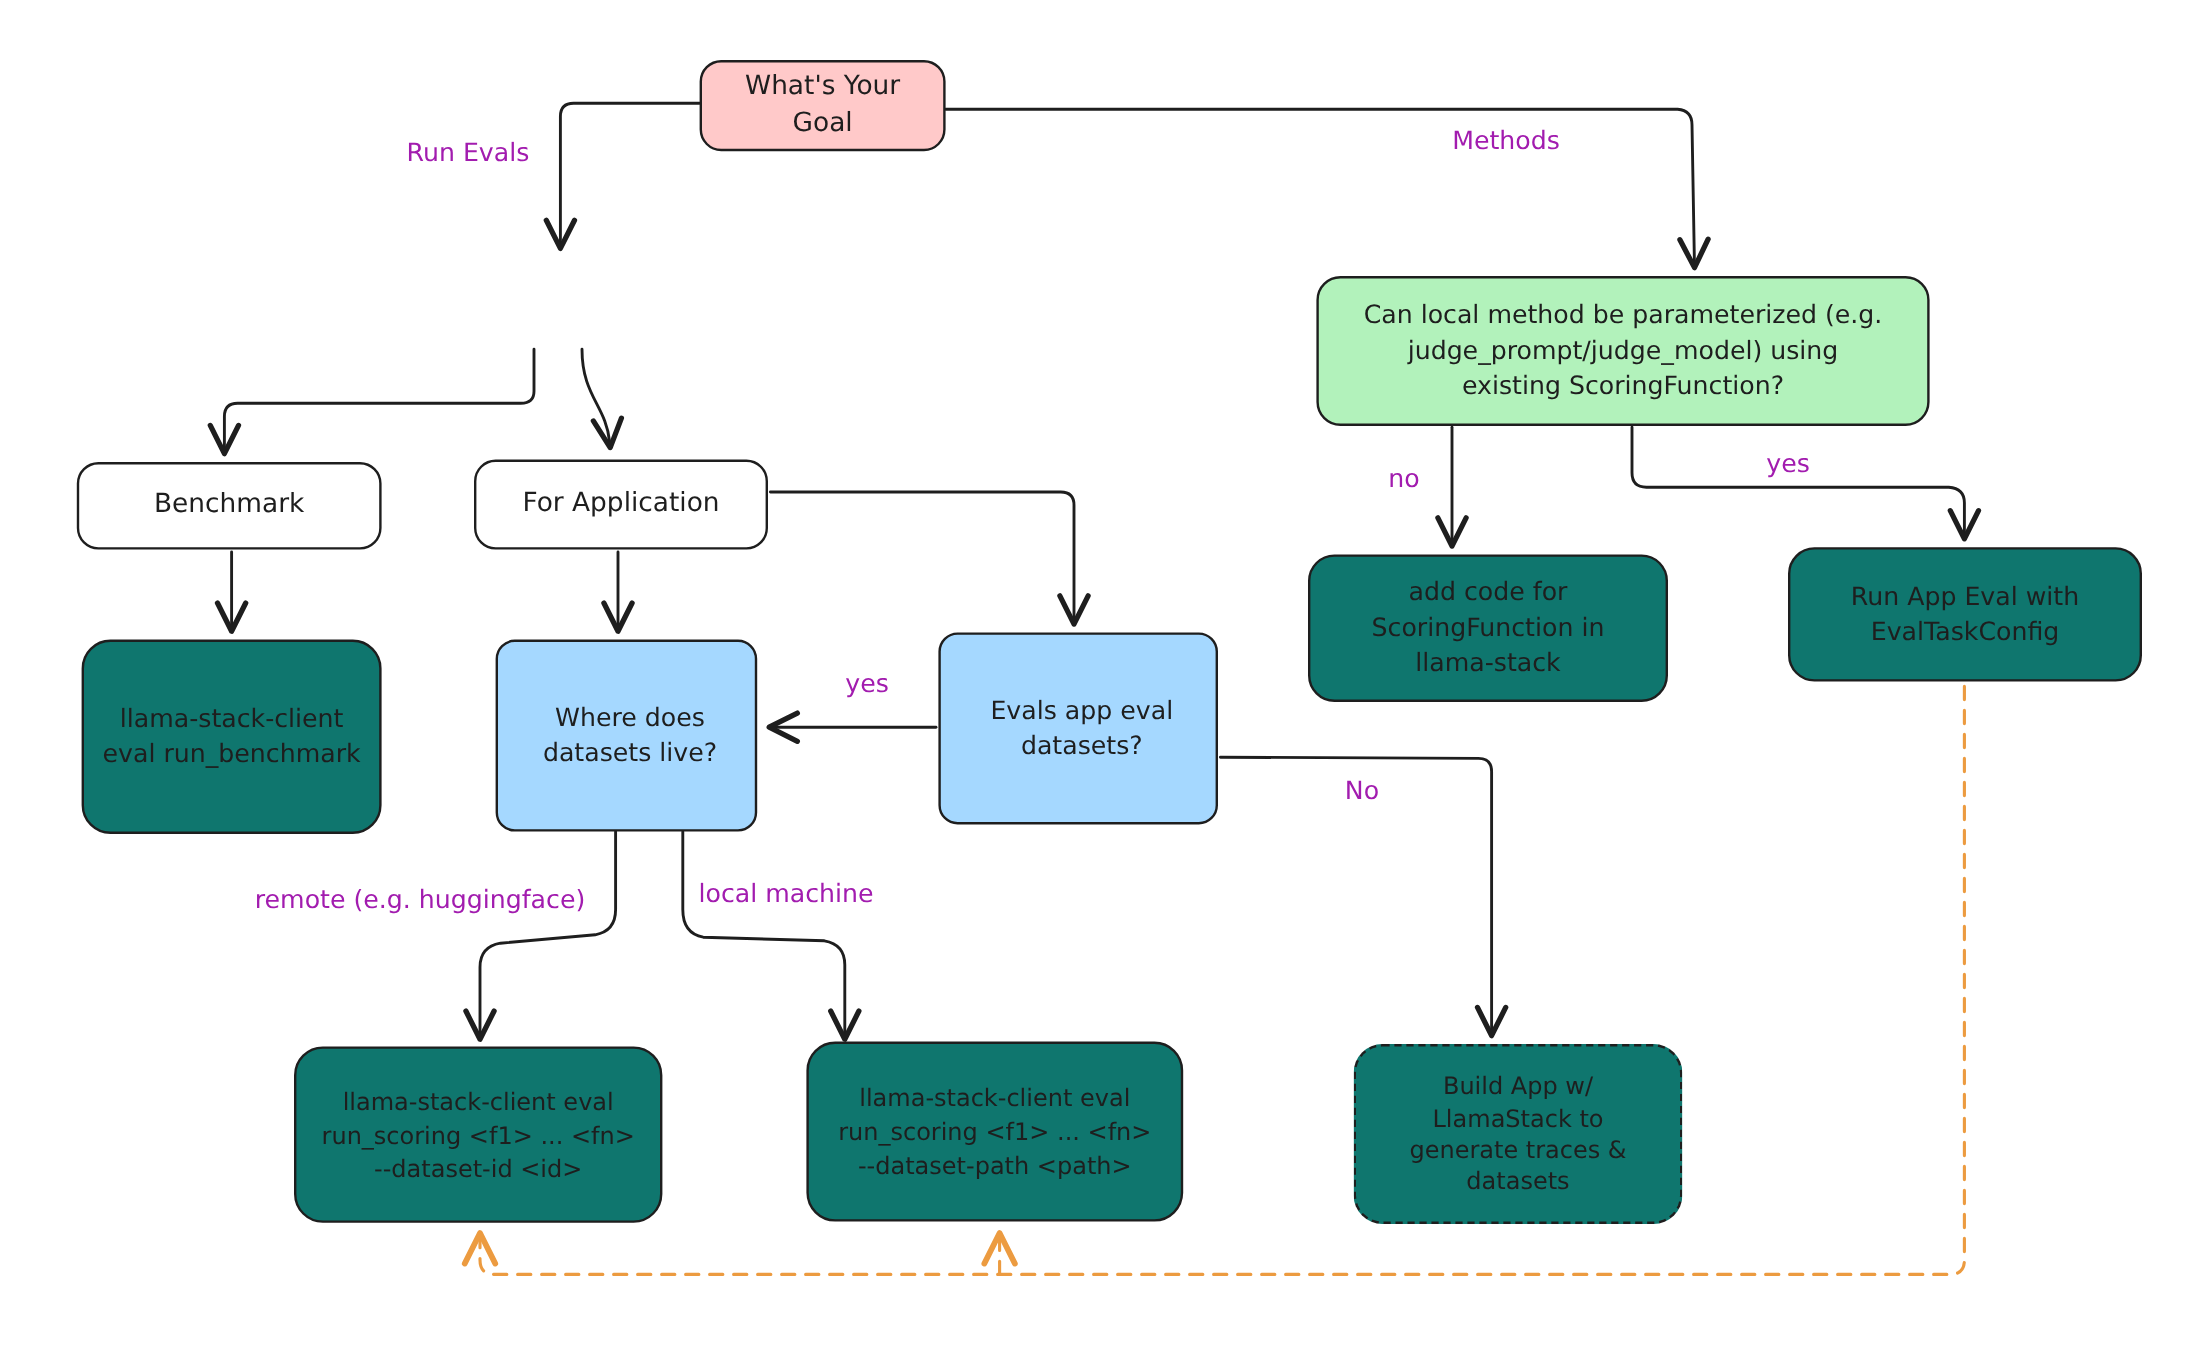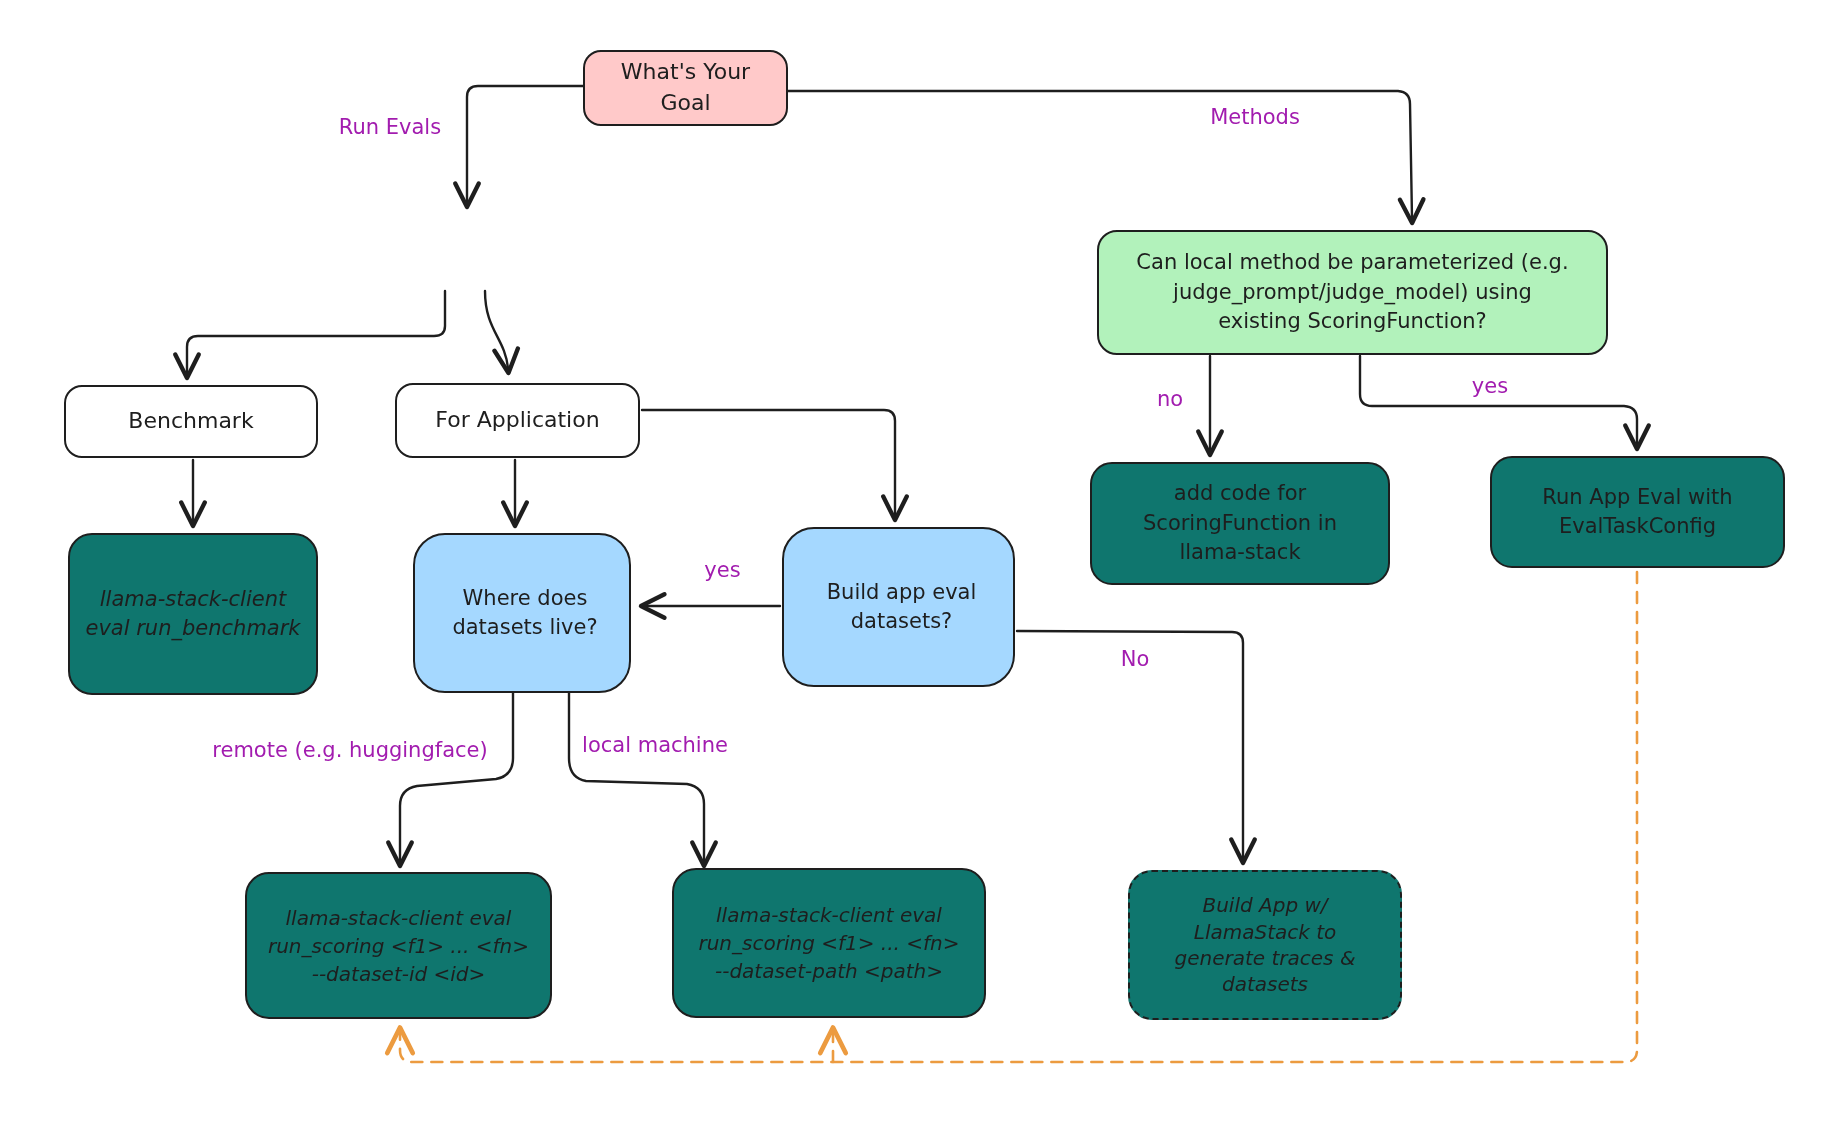--- a/index.html
+++ b/index.html
@@ -12,22 +12,22 @@
   .node{
     position:absolute;box-sizing:border-box;border:2.4px solid #1e1e1e;border-radius:18px;
     display:flex;flex-direction:column;align-items:center;justify-content:center;
     text-align:center;line-height:1.4;font-size:21px;padding:6px 10px;
   }
   .pink{background:#ffc9c9;}
   .green{background:#b2f2bb;}
   .yellow{background:#0f766e;}
   .blue{background:#a5d8ff;}
   .white{background:#ffffff;}
-  .r24{border-radius:24px;font-style:italic;}
-  .r28{border-radius:32px;padding-left:16px;}
+  .r24{border-radius:24px;}
+  .r28{border-radius:16px;padding-left:16px;}
   .dashed{border-style:dashed;border-width:2.6px;}
   .lbl{
     position:absolute;text-align:center;font-size:21px;line-height:1.35;color:#a21caf;
   }
   .mono-ish{font-size:20px;}
   .big{font-size:22px;}
 </style>
 </head>
 <body>
 
@@ -81,21 +81,21 @@
     <span>llama-stack-client</span>
     <span>eval run_benchmark</span>
   </div>
 
   <div class="node blue r28" style="left:413px;top:533px;width:218px;height:160px;">
     <span>Where does</span>
     <span>datasets live?</span>
   </div>
 
   <div class="node blue r28" style="left:782px;top:527px;width:233px;height:160px;">
-    <span>Build app eval</span>
+    <span>Evals app eval</span>
     <span>datasets?</span>
   </div>
 
   <div class="node green" style="left:1097px;top:230px;width:511px;height:125px;border-radius:20px;">
     <span>Can local method be parameterized (e.g.</span>
     <span>judge_prompt/judge_model) using</span>
     <span>existing ScoringFunction?</span>
   </div>
 
   <div class="node yellow" style="left:1090px;top:462px;width:300px;height:123px;border-radius:22px;">

